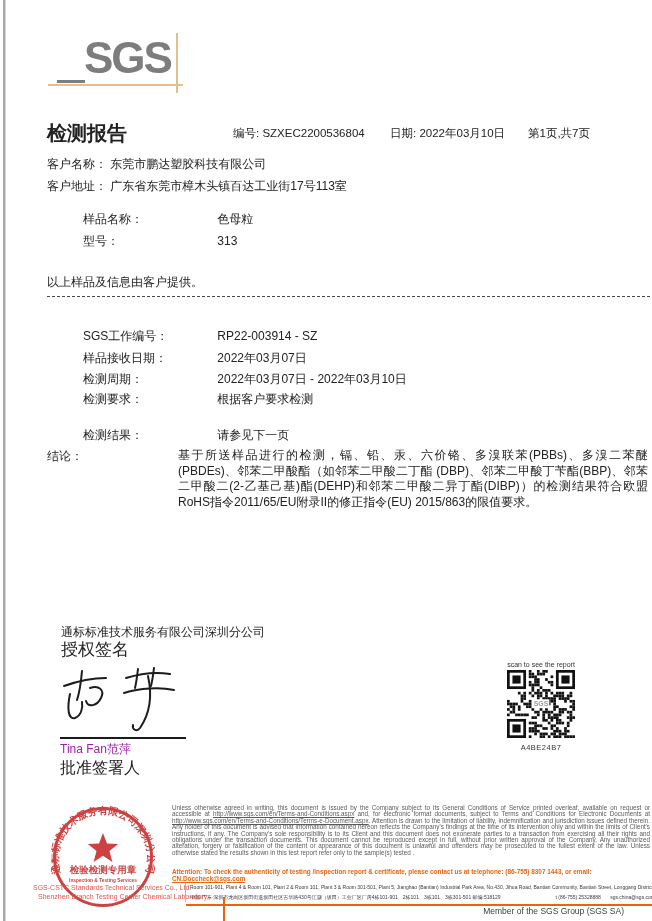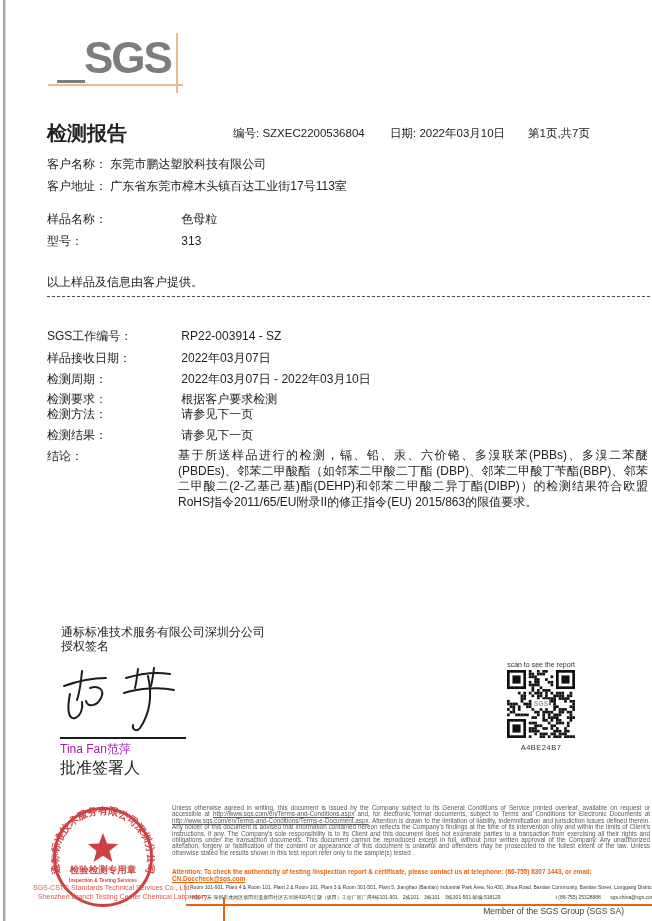--- a/index.html
+++ b/index.html
@@ -17,27 +17,27 @@
   
   .title{left:47px;top:120px;font-size:20px;font-weight:bold;color:#222;}
   .meta{font-size:11.5px;color:#222;}
   .m-no{left:233px;top:126px;}
   .m-date{left:390px;top:126px;}
   .m-page{left:528px;top:126px;}
   
   .row{left:47px;font-size:12px;color:#222;white-space:nowrap;}
   .row .lbl{display:inline-block;}
   .lbl-w60{width:60px;}
-  .lbl-w131{width:131px;}
+  .lbl-w131{width:131px;margin-left:36px;}
   .dash{left:47px;top:296px;width:603px;border-top:1px dashed #4a4a4a;height:0;}
   .concl-lbl{left:47px;top:448px;font-size:12px;color:#222;}
   .concl-txt{left:178px;top:448px;width:470px;font-size:12px;line-height:15.6px;color:#222;text-align:justify;}
   
   .sig-company{left:61px;top:624px;font-size:12px;color:#222;}
-  .sig-auth{left:61px;top:638px;font-size:12px;color:#222;}
+  .sig-auth{left:61px;top:638px;font-size:17px;color:#222;}
   .sig-svg{left:58px;top:664px;}
   .sig-line{left:60px;top:737px;width:126px;height:1.5px;background:#1a1a1a;}
   .sig-name{left:60px;top:741px;font-size:12px;color:#a21caf;}
   .sig-role{left:60px;top:758px;font-size:16px;color:#222;}
   
   .qr-wrap{left:495px;top:661px;width:92px;text-align:center;}
   .qr-caption{font-size:7px;color:#333;margin-bottom:2px;}
   .qr-code-label{font-size:7.5px;color:#333;margin-top:1px;letter-spacing:.5px;}
   
   .stamp{left:51px;top:805px;opacity:.92;mix-blend-mode:multiply;}
@@ -109,24 +109,20 @@
     <span class="lbl lbl-w131">样品接收日期：</span>
     <span>2022年03月07日</span>
   </div>
   <div class="abs row" style="top:371px">
     <span class="lbl lbl-w131">检测周期：</span>
     <span>2022年03月07日 - 2022年03月10日</span>
   </div>
   <div class="abs row" style="top:391px">
     <span class="lbl lbl-w131">检测要求：</span>
     <span>根据客户要求检测</span>
-  </div>
-  <div class="abs row" style="top:406px">
-    <span class="lbl lbl-w131">检测方法：</span>
-    <span>请参见下一页</span>
   </div>
   <div class="abs row" style="top:427px">
     <span class="lbl lbl-w131">检测结果：</span>
     <span>请参见下一页</span>
   </div>
 
   <div class="abs concl-lbl">结论：</div>
   <div class="abs concl-txt">基于所送样品进行的检测，镉、铅、汞、六价铬、多溴联苯(PBBs)、多溴二苯醚(PBDEs)、邻苯二甲酸酯（如邻苯二甲酸二丁酯 (DBP)、邻苯二甲酸丁苄酯(BBP)、邻苯二甲酸二(2-乙基己基)酯(DEHP)和邻苯二甲酸二异丁酯(DIBP)）的检测结果符合欧盟RoHS指令2011/65/EU附录II的修正指令(EU) 2015/863的限值要求。</div>
 
   <div class="abs sig-company">通标标准技术服务有限公司深圳分公司</div>

